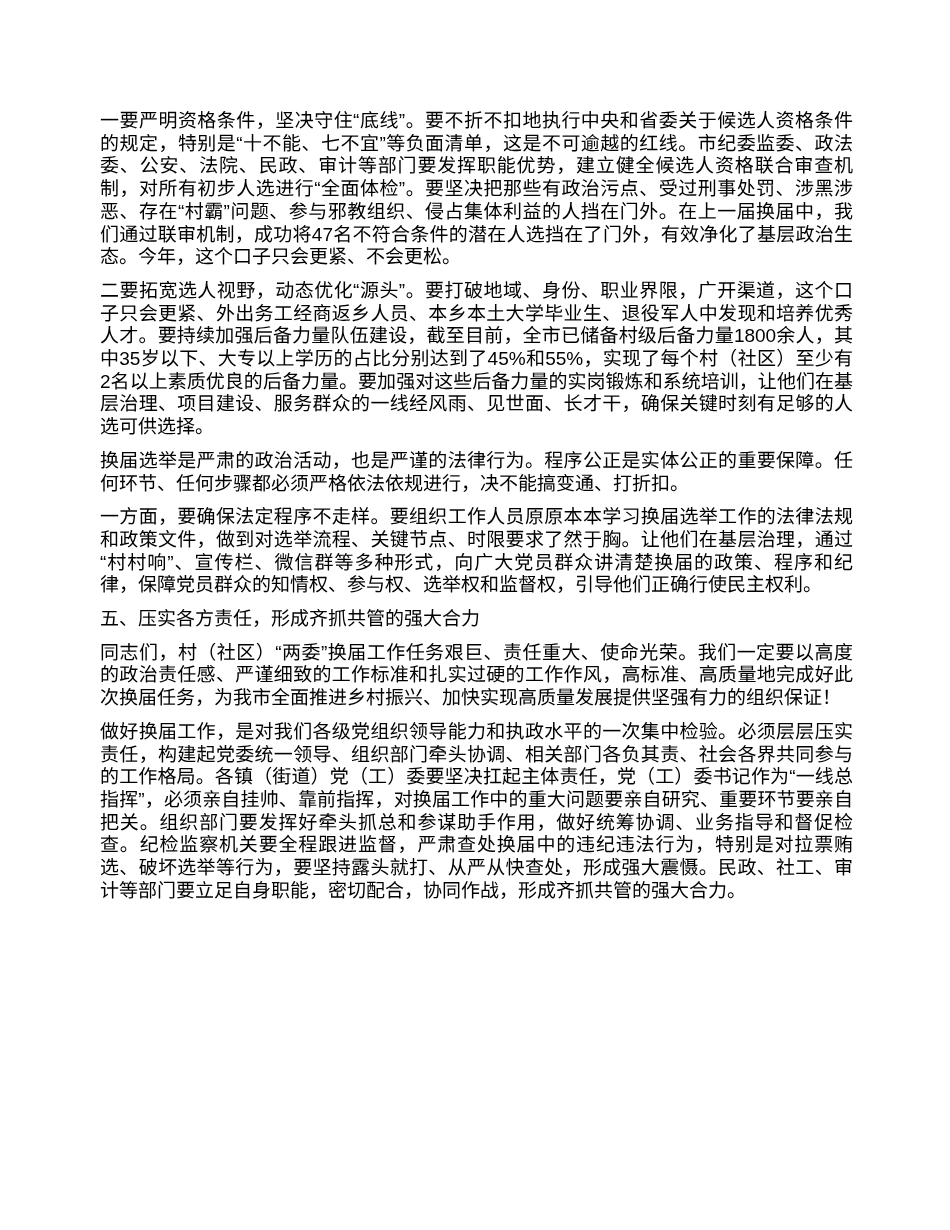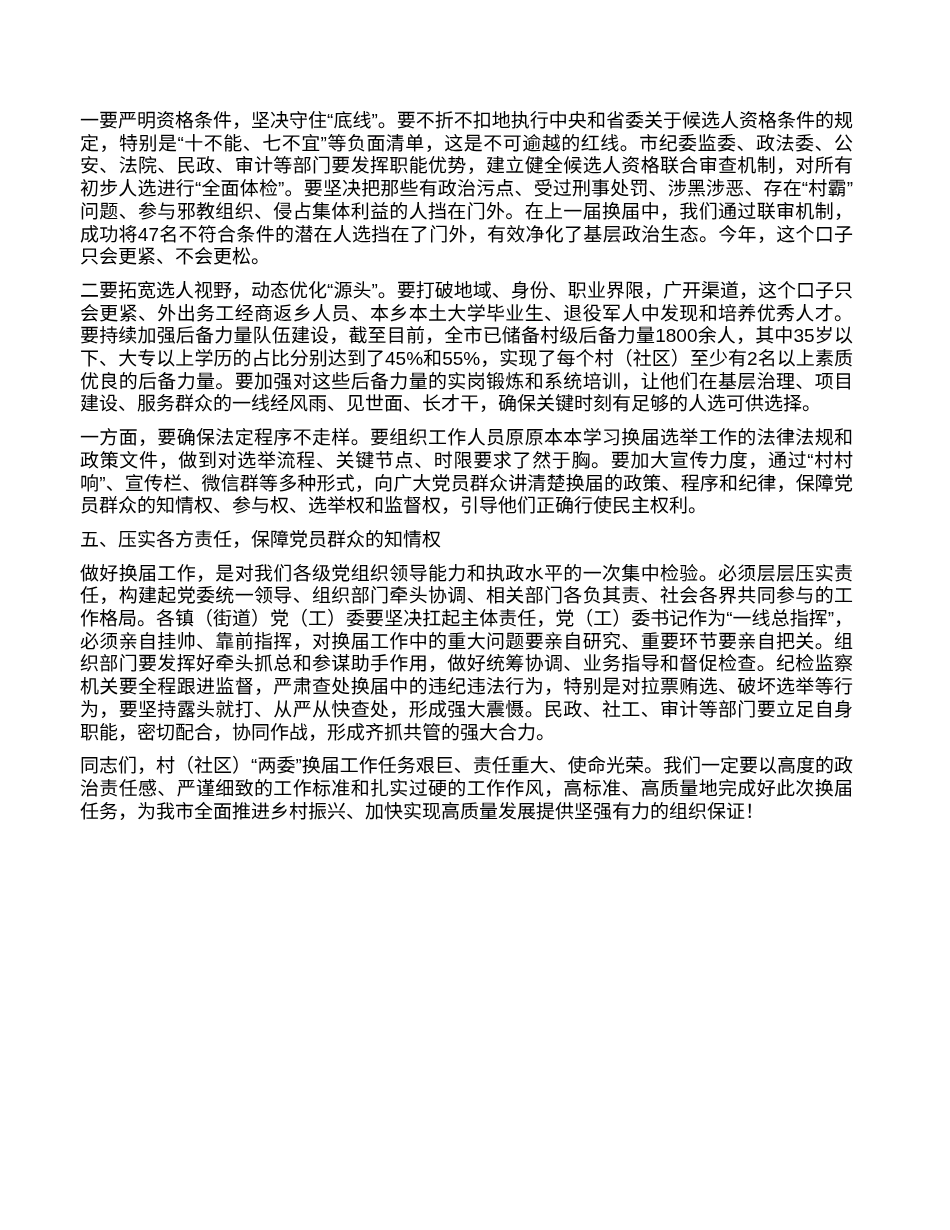--- a/index.html
+++ b/index.html
@@ -10,21 +10,21 @@
   body {
     width: 950px;
     min-height: 1230px;
     font-family: "Liberation Sans", "DejaVu Sans", sans-serif;
   }
   .page {
     box-sizing: border-box;
     width: 950px;
     min-height: 1230px;
     background: #ffffff;
-    padding: 110px 97px 60px 80px;
+    padding: 110px 97px 60px 100px;
   }
   .doc p {
     margin: 0 0 11px 0;
     font-size: 19px;
     line-height: 22.7px;
     color: #000000;
     text-align: justify;
     font-weight: 500;
     letter-spacing: 0;
     word-break: break-all;
@@ -34,18 +34,19 @@
     font-weight: 500;
   }
 </style>
 </head>
 <body>
 
 <div class="page">
   <div class="doc">
     <p>一要严明资格条件，坚决守住“底线”。要不折不扣地执行中央和省委关于候选人资格条件的规定，特别是“十不能、七不宜”等负面清单，这是不可逾越的红线。市纪委监委、政法委、公安、法院、民政、审计等部门要发挥职能优势，建立健全候选人资格联合审查机制，对所有初步人选进行“全面体检”。要坚决把那些有政治污点、受过刑事处罚、涉黑涉恶、存在“村霸”问题、参与邪教组织、侵占集体利益的人挡在门外。在上一届换届中，我们通过联审机制，成功将47名不符合条件的潜在人选挡在了门外，有效净化了基层政治生态。今年，这个口子只会更紧、不会更松。</p>
     <p>二要拓宽选人视野，动态优化“源头”。要打破地域、身份、职业界限，广开渠道，这个口子只会更紧、外出务工经商返乡人员、本乡本土大学毕业生、退役军人中发现和培养优秀人才。要持续加强后备力量队伍建设，截至目前，全市已储备村级后备力量1800余人，其中35岁以下、大专以上学历的占比分别达到了45%和55%，实现了每个村（社区）至少有2名以上素质优良的后备力量。要加强对这些后备力量的实岗锻炼和系统培训，让他们在基层治理、项目建设、服务群众的一线经风雨、见世面、长才干，确保关键时刻有足够的人选可供选择。</p>
-    <p>一方面，要确保法定程序不走样。要组织工作人员原原本本学习换届选举工作的法律法规和政策文件，做到对选举流程、关键节点、时限要求了然于胸。要加大宣传力度，通过“村村响”、宣传栏、微信群等多种形式，向广大党员群众讲清楚换届的政策、程序和纪律，保障党员群众的知情权、参与权、选举权和监督权，引导他们正确行使民主权利。</p>
-    <p class="heading">五、压实各方责任，保障党员群众的知情权</p>
+    <p>换届选举是严肃的政治活动，也是严谨的法律行为。程序公正是实体公正的重要保障。任何环节、任何步骤都必须严格依法依规进行，决不能搞变通、打折扣。</p>
+    <p>一方面，要确保法定程序不走样。要组织工作人员原原本本学习换届选举工作的法律法规和政策文件，做到对选举流程、关键节点、时限要求了然于胸。让他们在基层治理，通过“村村响”、宣传栏、微信群等多种形式，向广大党员群众讲清楚换届的政策、程序和纪律，保障党员群众的知情权、参与权、选举权和监督权，引导他们正确行使民主权利。</p>
+    <p class="heading">五、压实各方责任，形成齐抓共管的强大合力</p>
+    <p>同志们，村（社区）“两委”换届工作任务艰巨、责任重大、使命光荣。我们一定要以高度的政治责任感、严谨细致的工作标准和扎实过硬的工作作风，高标准、高质量地完成好此次换届任务，为我市全面推进乡村振兴、加快实现高质量发展提供坚强有力的组织保证！</p>
     <p>做好换届工作，是对我们各级党组织领导能力和执政水平的一次集中检验。必须层层压实责任，构建起党委统一领导、组织部门牵头协调、相关部门各负其责、社会各界共同参与的工作格局。各镇（街道）党（工）委要坚决扛起主体责任，党（工）委书记作为“一线总指挥”，必须亲自挂帅、靠前指挥，对换届工作中的重大问题要亲自研究、重要环节要亲自把关。组织部门要发挥好牵头抓总和参谋助手作用，做好统筹协调、业务指导和督促检查。纪检监察机关要全程跟进监督，严肃查处换届中的违纪违法行为，特别是对拉票贿选、破坏选举等行为，要坚持露头就打、从严从快查处，形成强大震慑。民政、社工、审计等部门要立足自身职能，密切配合，协同作战，形成齐抓共管的强大合力。</p>
-    <p>同志们，村（社区）“两委”换届工作任务艰巨、责任重大、使命光荣。我们一定要以高度的政治责任感、严谨细致的工作标准和扎实过硬的工作作风，高标准、高质量地完成好此次换届任务，为我市全面推进乡村振兴、加快实现高质量发展提供坚强有力的组织保证！</p>
   </div>
 </div>
 
 </body></html>

